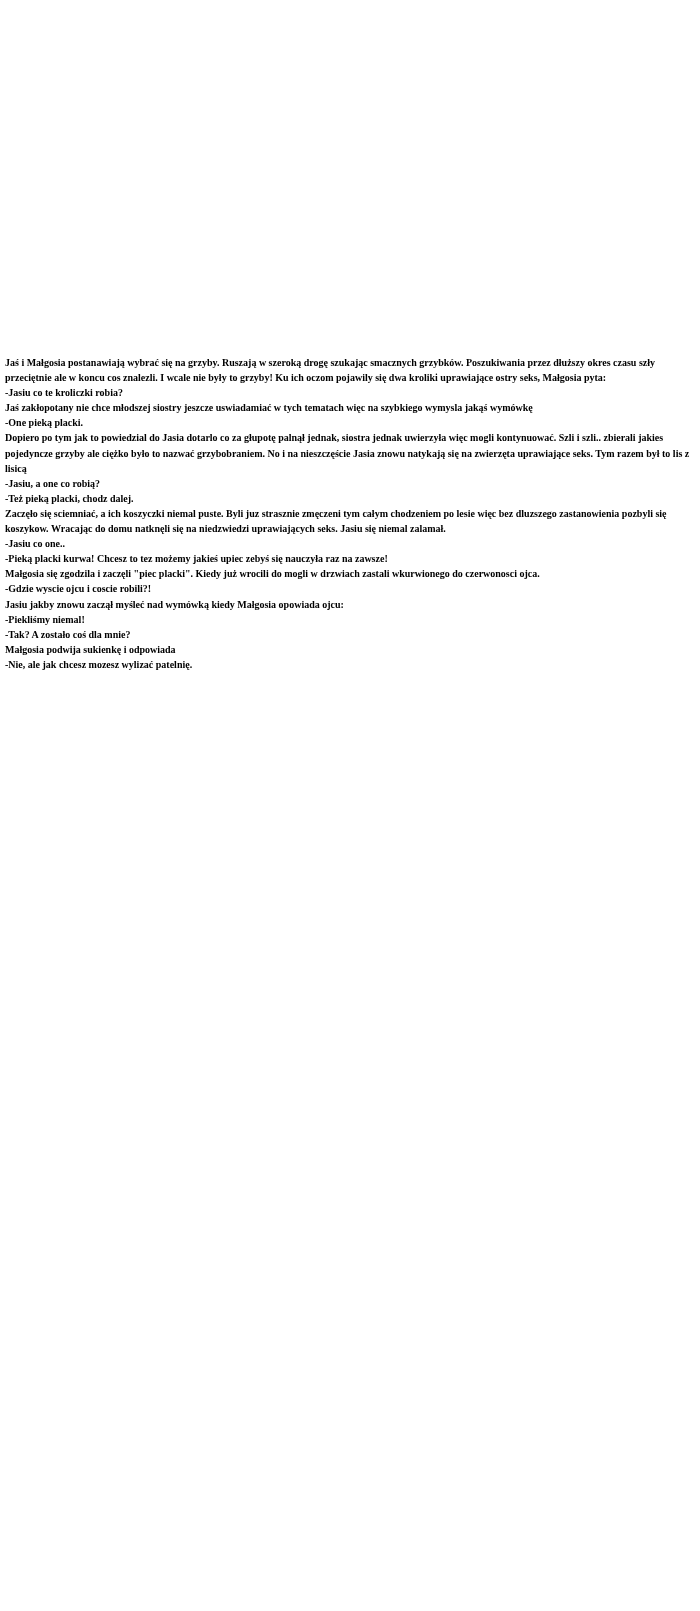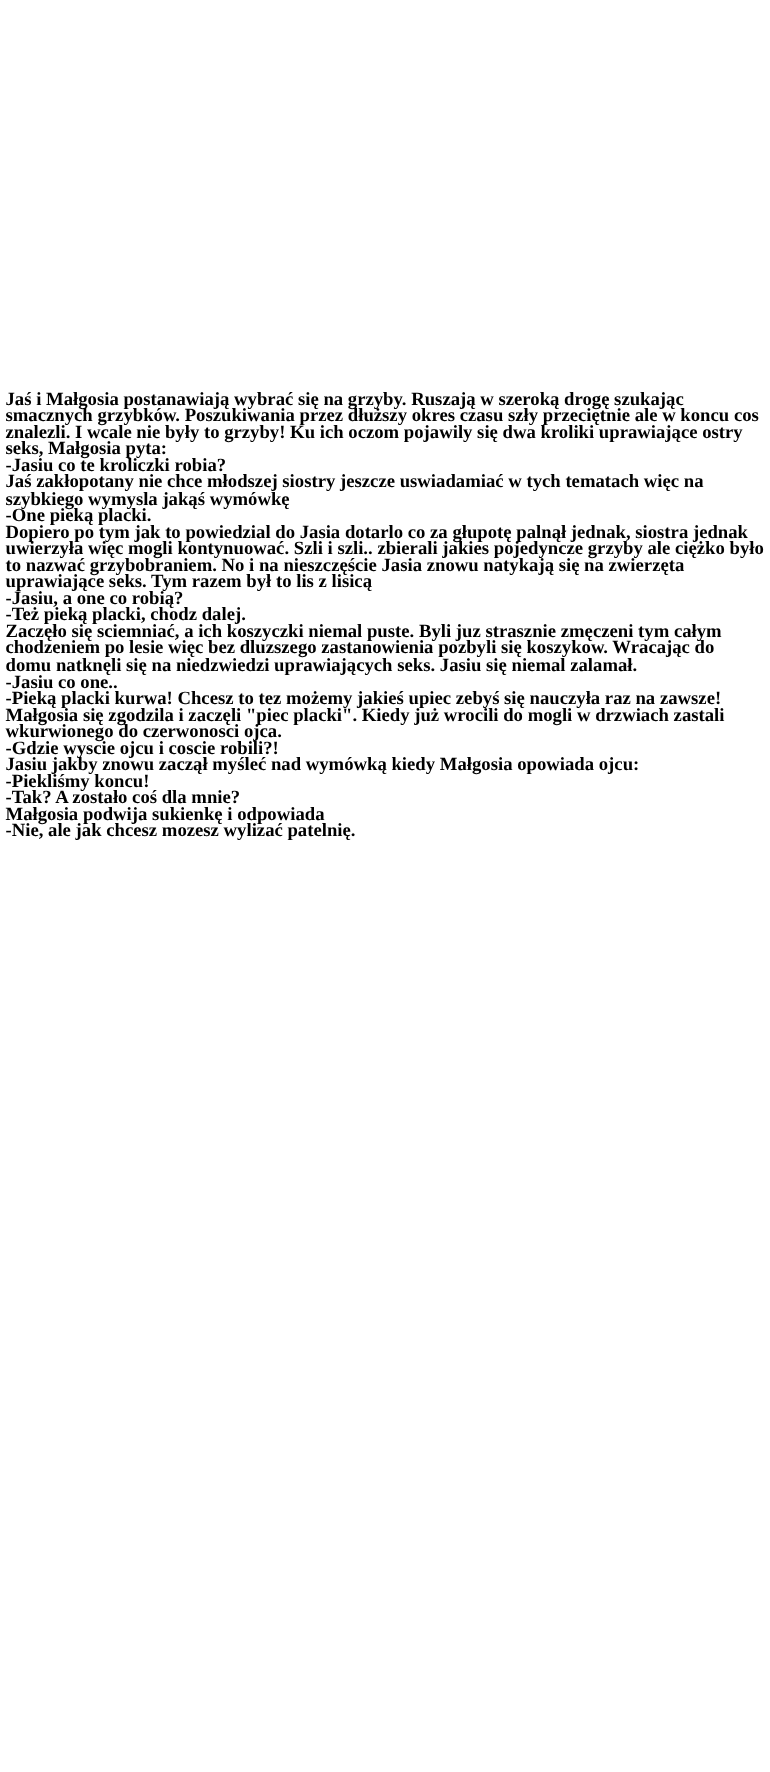--- a/index.html
+++ b/index.html
@@ -23,21 +23,21 @@
     position: absolute;
     top: 355px;
     left: 5px;
     width: 690px;
   }
   .para {
     margin: 0;
     padding: 0;
     font-family: "Liberation Serif", serif;
     font-weight: bold;
-    font-size: 17px;
+    font-size: 10px;
     line-height: 15.1px;
     color: #000000;
     text-align: left;
     letter-spacing: 0px;
   }
 </style>
 </head>
 <body>
 
 <div class="page">
@@ -48,18 +48,18 @@
     <p class="para">-One pieką placki.</p>
     <p class="para">Dopiero po tym jak to powiedzial do Jasia dotarlo co za głupotę palnął jednak, siostra jednak uwierzyła więc mogli kontynuować. Szli i szli.. zbierali jakies pojedyncze grzyby ale ciężko było to nazwać grzybobraniem. No i na nieszczęście Jasia znowu natykają się na zwierzęta uprawiające seks. Tym razem był to lis z lisicą</p>
     <p class="para">-Jasiu, a one co robią?</p>
     <p class="para">-Też pieką placki, chodz dalej.</p>
     <p class="para">Zaczęło się sciemniać, a ich koszyczki niemal puste. Byli juz strasznie zmęczeni tym całym chodzeniem po lesie więc bez dluzszego zastanowienia pozbyli się koszykow. Wracając do domu natknęli się na niedzwiedzi uprawiających seks. Jasiu się niemal zalamał.</p>
     <p class="para">-Jasiu co one..</p>
     <p class="para">-Pieką placki kurwa! Chcesz to tez możemy jakieś upiec zebyś się nauczyła raz na zawsze!</p>
     <p class="para">Małgosia się zgodzila i zaczęli "piec placki". Kiedy już wrocili do mogli w drzwiach zastali wkurwionego do czerwonosci ojca.</p>
     <p class="para">-Gdzie wyscie ojcu i coscie robili?!</p>
     <p class="para">Jasiu jakby znowu zaczął myśleć nad wymówką kiedy Małgosia opowiada ojcu:</p>
-    <p class="para">-Piekliśmy koncu!</p>
+    <p class="para">-Piekliśmy niemal!</p>
     <p class="para">-Tak? A zostało coś dla mnie?</p>
     <p class="para">Małgosia podwija sukienkę i odpowiada</p>
     <p class="para">-Nie, ale jak chcesz mozesz wylizać patelnię.</p>
   </div>
 </div>
 
 </body></html>

